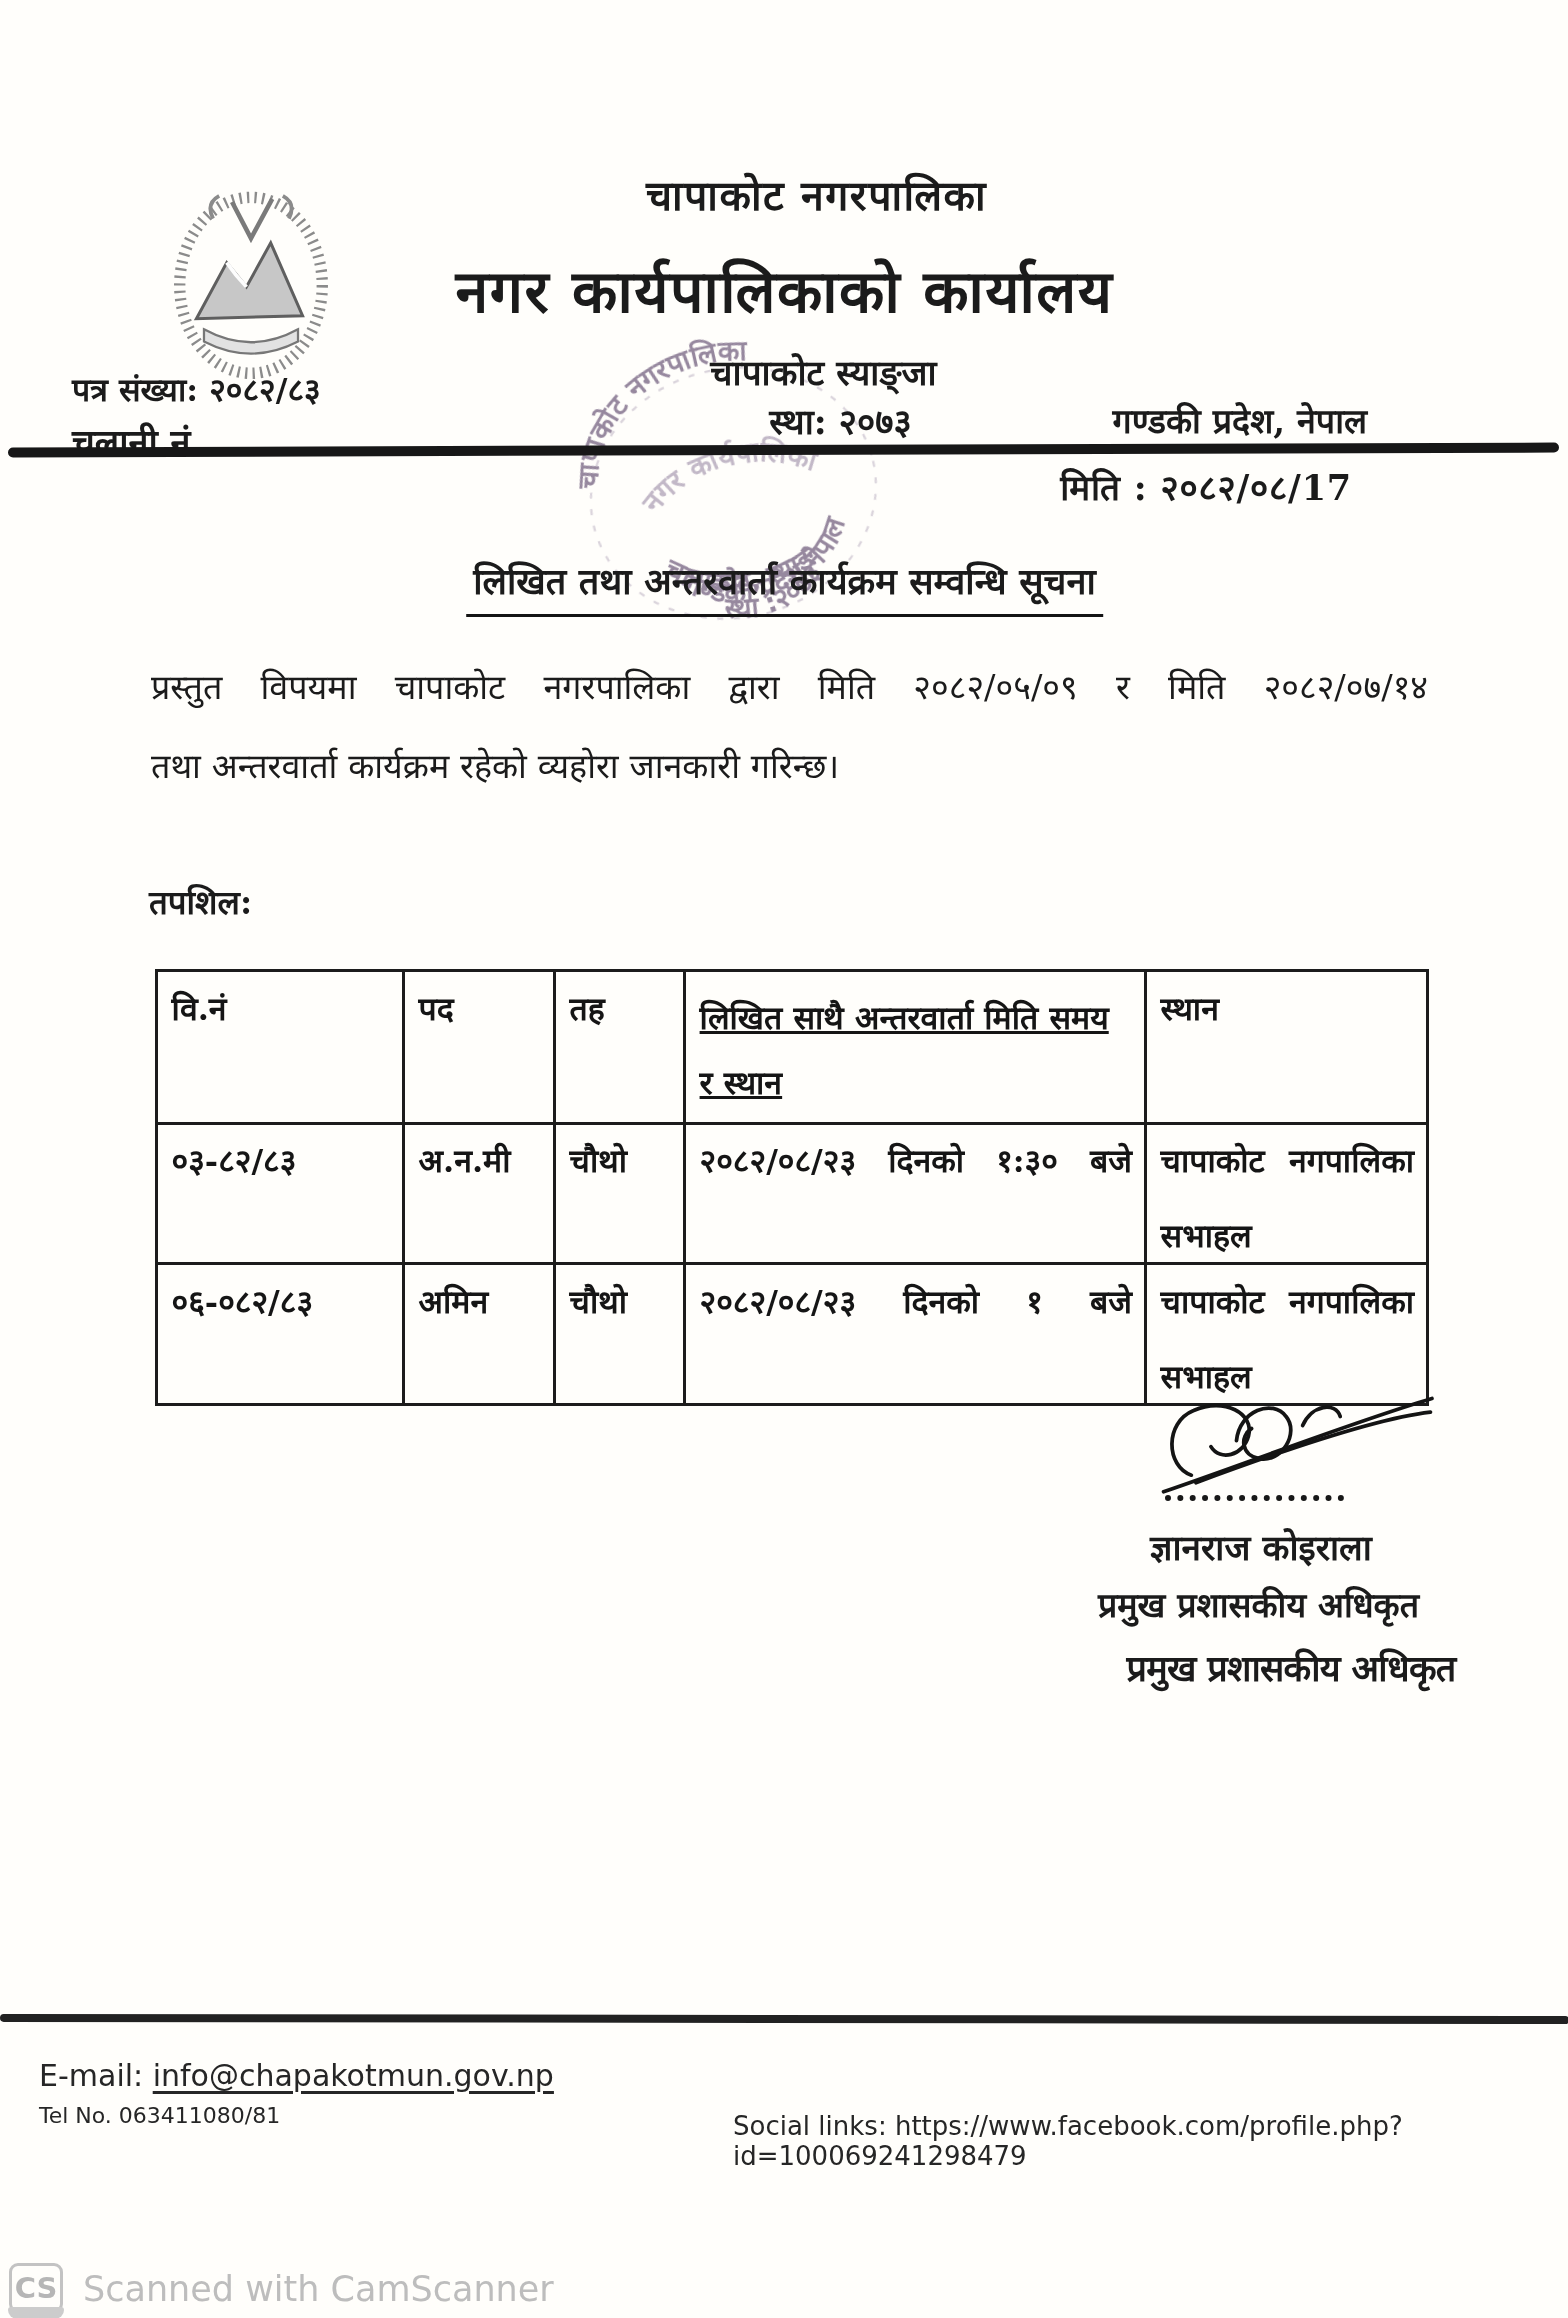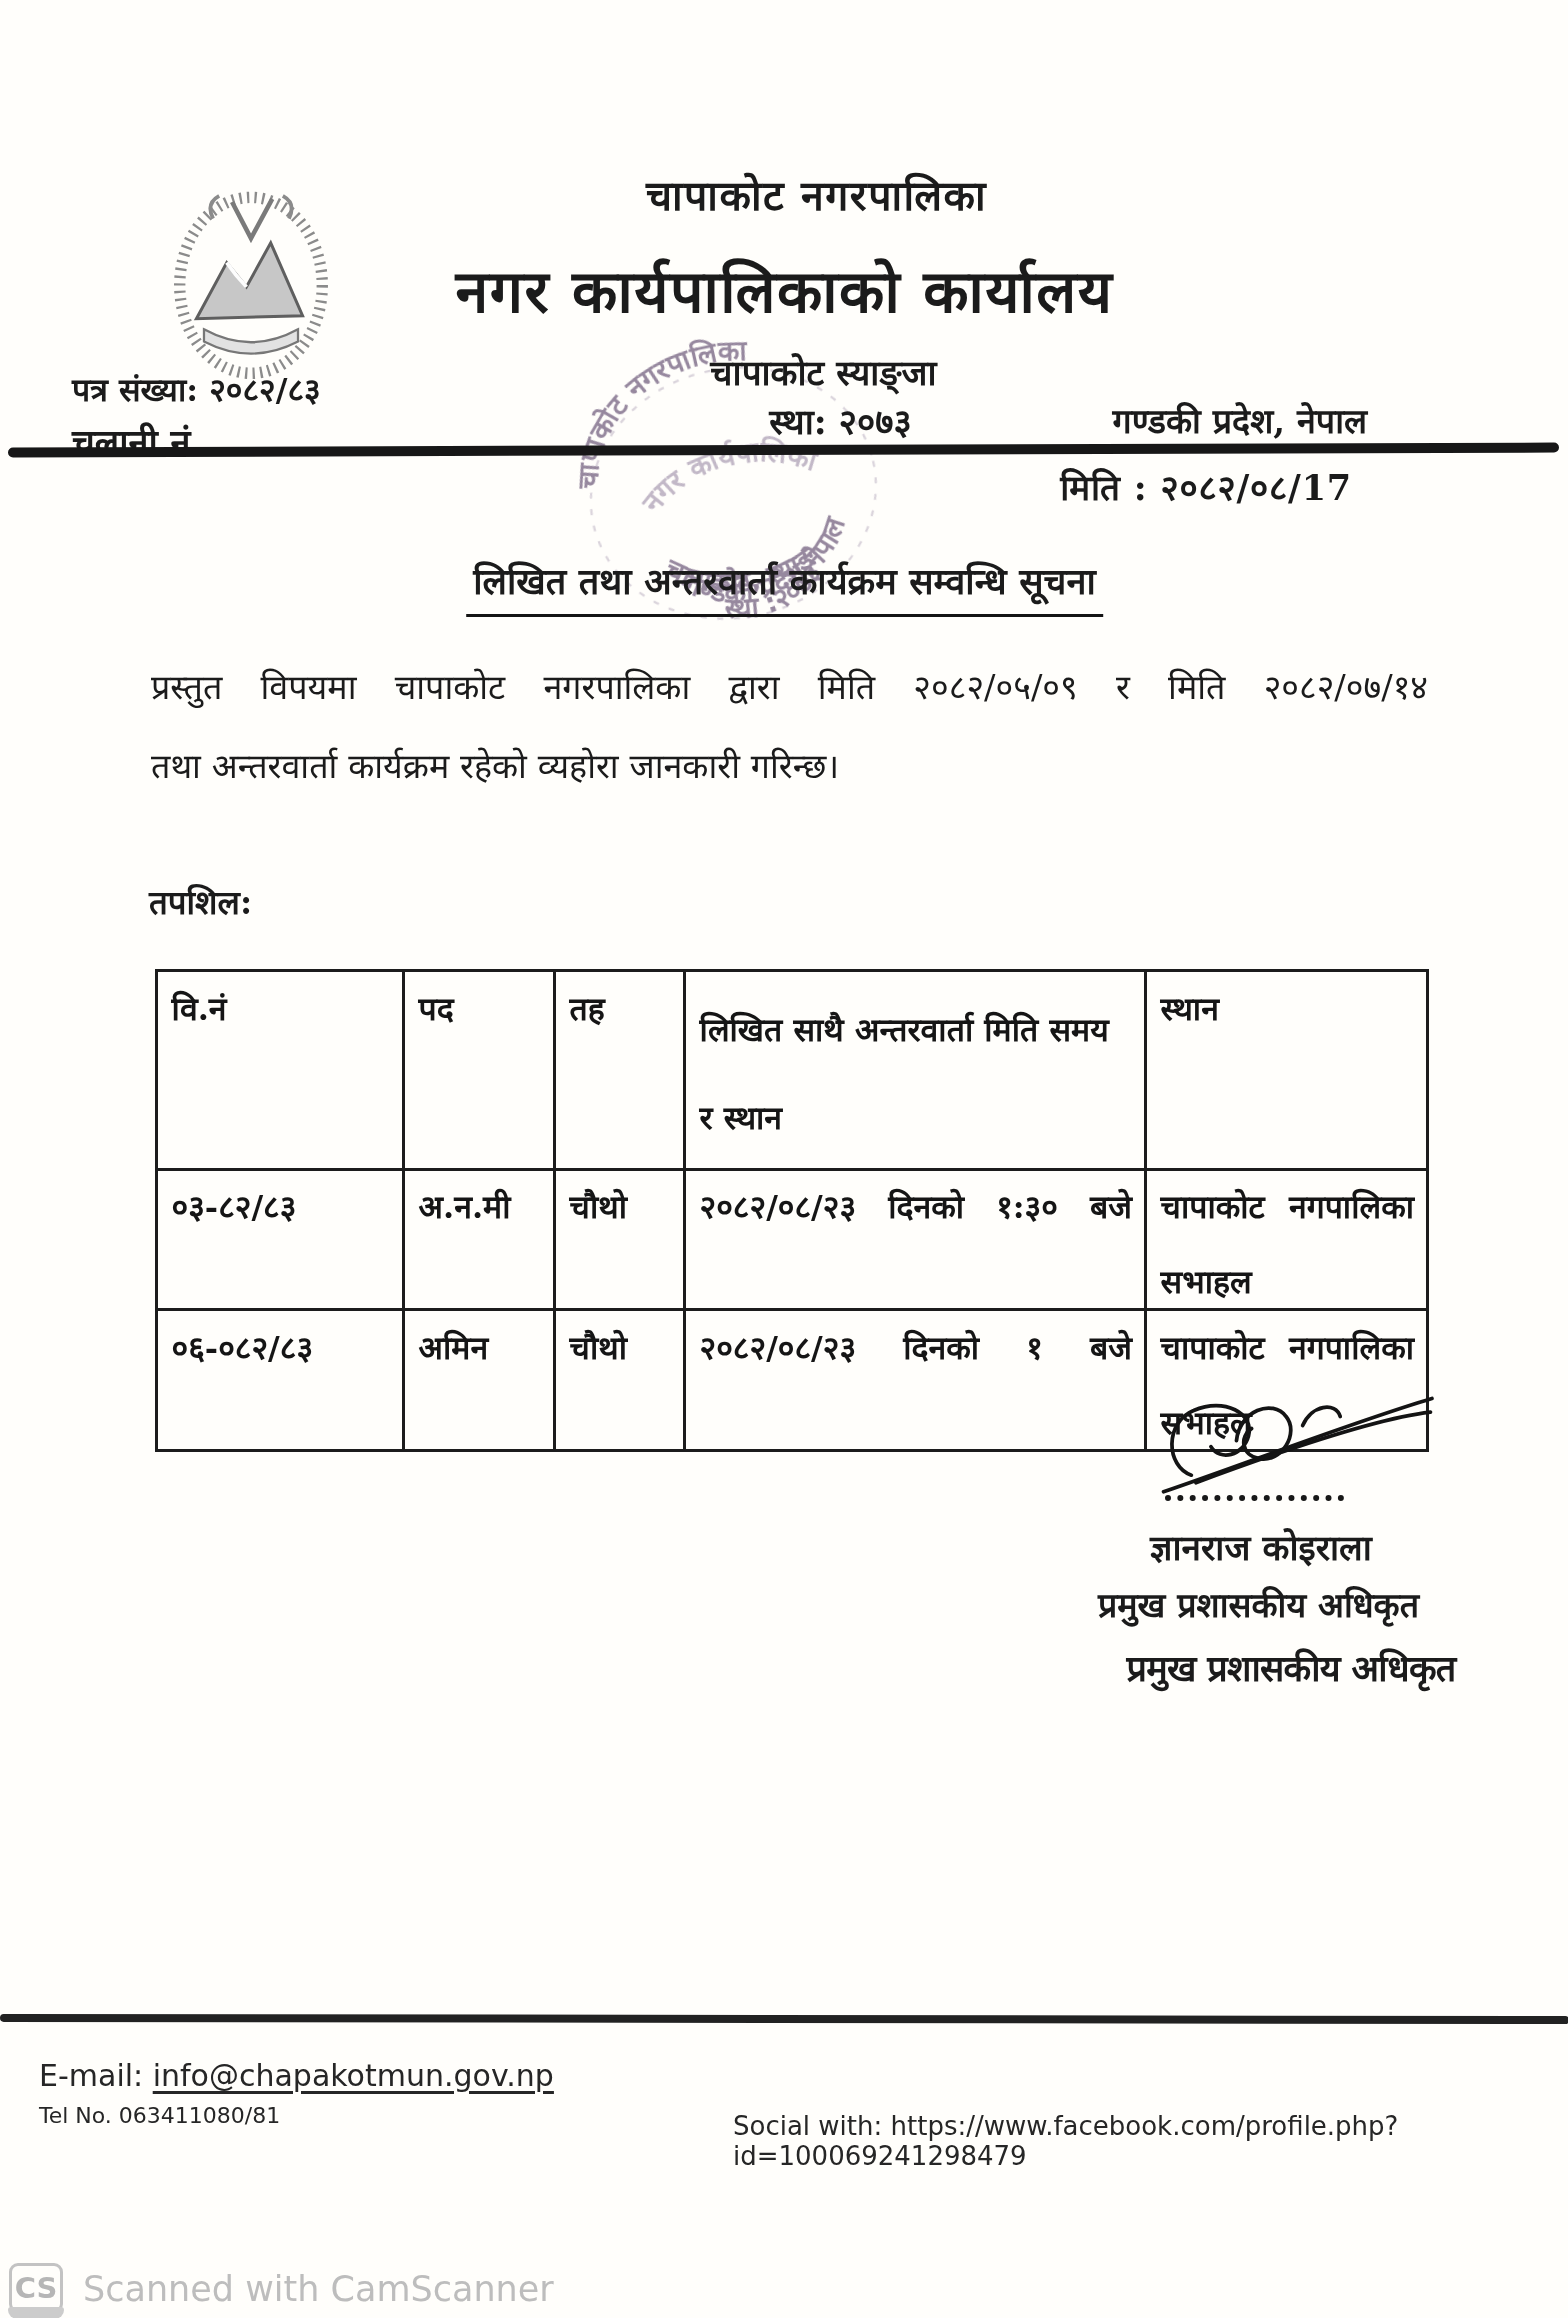--- a/index.html
+++ b/index.html
@@ -35,21 +35,21 @@
   .body-para{top:648px;left:151px;width:1277px;font-size:34px;line-height:79px;}
   .jline{text-align:justify;text-align-last:justify;}
   .jline.last{text-align-last:left;}
   .tapasil{top:879px;left:149px;font-size:33px;font-weight:600;}
 
   
   table.notice{position:absolute;top:923px;left:155px;border-collapse:collapse;table-layout:fixed;
     font-size:32px;font-weight:600;color:#151515;margin-top:46px;}
   table.notice th,table.notice td{border:3px solid #1c1c1c;vertical-align:top;text-align:left;
     padding:13.6px 12px 6px 13.6px;font-weight:600;overflow:hidden;}
-  th.h4{line-height:88px;}
+  th.h4{line-height:65px;text-decoration:underline;}
   tr.hdr{height:142px;}
   tr.r{height:130px;}
   td .sch{text-align:justify;text-align-last:justify;}
   td .v1{text-align:justify;text-align-last:justify;}
   td .v2{margin-top:32px;}
 
   
   .sig-svg{top:1394px;left:1152px;width:290px;height:109px;}
   .sig-svg path{stroke:#141414;stroke-width:5;fill:none;stroke-linecap:round;}
   .sig-dots{top:1495px;left:1165px;width:179px;height:0;border-bottom:6.8px dotted #181818;}
@@ -182,20 +182,20 @@
   <div class="abs sig-desig">प्रमुख प्रशासकीय अधिकृत</div>
   <div class="abs sig-desig-bold">प्रमुख प्रशासकीय अधिकृत</div>
 
   <div class="abs rule-bottom"></div>
 
   <div class="abs f-sans f-email">
     <span>E-mail: </span><span class="lnk">info@chapakotmun.gov.np</span>
   </div>
   <div class="abs f-sans f-tel">Tel No. 063411080/81</div>
   <div class="abs f-sans f-social">
-    <span>Social with: </span><span>https://www.facebook.com/profile.php?id=100069241298479</span>
+    <span>Social links: </span><span>https://www.facebook.com/profile.php?id=100069241298479</span>
   </div>
 
   <div class="abs cs-badge">CS</div>
   <div class="abs cs-text">Scanned with CamScanner</div>
 
 </div>
 
 
 </body></html>

